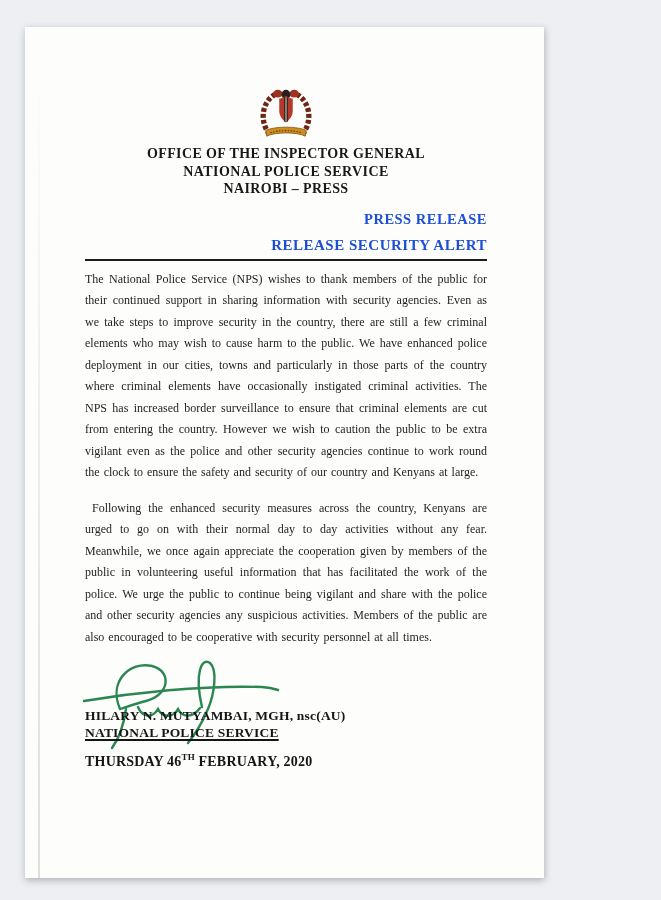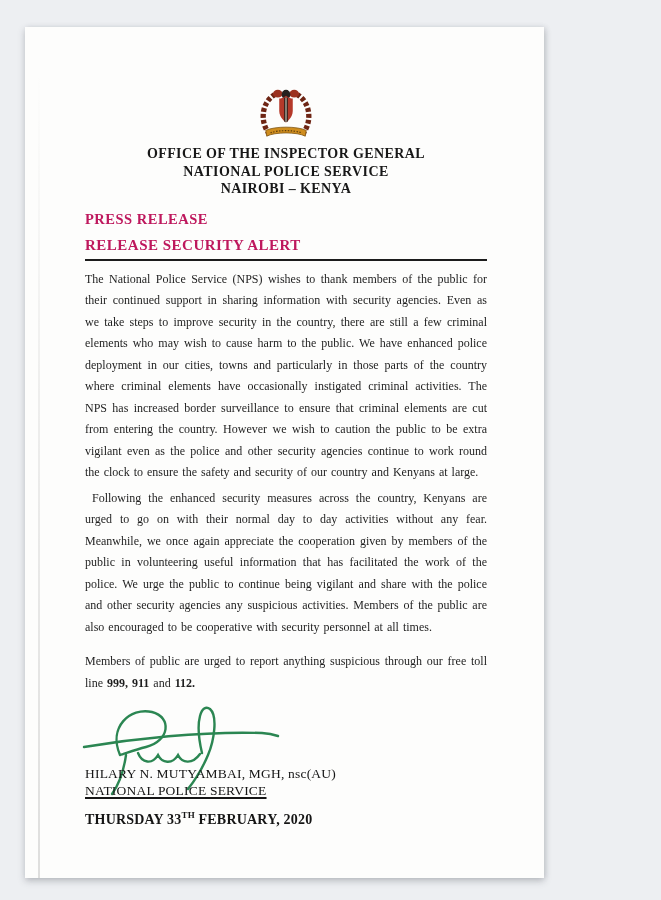--- a/index.html
+++ b/index.html
@@ -34,58 +34,58 @@
   }
   .hdr-lines{margin-top:3px;text-align:center;}
   .hdr-line{
     font-weight:bold;
     font-size:14px;
     line-height:17.5px;
     color:#181818;
     letter-spacing:.4px;
   }
   .title{
-    text-align:left;
+    text-align:right;
     font-weight:bold;
-    color:#be185d;
+    color:#1d4ed8;
     letter-spacing:.5px;
   }
   .press-release{margin-top:13px;font-size:14.5px;}
   .security-alert{margin-top:9px;font-size:15px;}
   .divider{
     margin-top:5px;
     border:none;
     border-top:2px solid #1c1c1c;
     height:0;
   }
   .body-par{
     font-size:12px;
     line-height:21.5px;
     color:#1e1e1e;
     text-align:justify;
     margin:0;
     word-spacing:1px;
   }
   .p1{margin-top:8px;}
-  .p2{margin-top:4px;text-indent:7px;}
+  .p2{margin-top:14px;text-indent:7px;}
   .p3{margin-top:13px;}
   .bold{font-weight:bold;}
   .sig-wrap{
     position:relative;
     height:50px;
     margin-top:5px;
   }
   .sig-wrap svg{
     position:absolute;
     left:-3px;top:-2px;
   }
   .name-block{
     position:relative;
-    margin-top:16px;
-    font-weight:normal;
+    margin-top:4px;
+    font-weight:bold;
     font-size:13.5px;
     line-height:17px;
     color:#151515;
     letter-spacing:.2px;
   }
   .underlined{
     text-decoration:underline;
     text-decoration-thickness:1.5px;
     text-underline-offset:2px;
   }
@@ -121,46 +121,45 @@
         <rect x="30.2" y="12" width="3.6" height="25" fill="#1e1b19"></rect>
         <line x1="32" y1="12" x2="32" y2="37" stroke="#f3e8d8" stroke-width="1"></line>
         <path d="M11,46 C20,41.5 44,41.5 53,46 L52,52 C44,47.5 20,47.5 12,52 Z" fill="#cf8d1e" stroke="#7c5210" stroke-width="0.8"></path>
         <path d="M16,48.5 C24,45.5 40,45.5 48,48.5" stroke="#5a3c0c" stroke-width="1.2" fill="none" stroke-dasharray="1.5 1.5"></path>
       </svg>
     </div>
 
     <div class="hdr-lines">
       <div class="hdr-line">OFFICE OF THE INSPECTOR GENERAL</div>
       <div class="hdr-line">NATIONAL POLICE SERVICE</div>
-      <div class="hdr-line">NAIROBI – KENYA</div>
+      <div class="hdr-line">NAIROBI – PRESS</div>
     </div>
 
     <div class="title press-release">PRESS RELEASE</div>
     <div class="title security-alert">RELEASE SECURITY ALERT</div>
     <hr class="divider">
 
     <p class="body-par p1">The National Police Service (NPS) wishes to thank members of the public for their continued support in sharing information with security agencies. Even as we take steps to improve security in the country, there are still a few criminal elements who may wish to cause harm to the public. We have enhanced police deployment in our cities, towns and particularly in those parts of the country where criminal elements have occasionally instigated criminal activities. The NPS has increased border surveillance to ensure that criminal elements are cut from entering the country. However we wish to caution the public to be extra vigilant even as the police and other security agencies continue to work round the clock to ensure the safety and security of our country and Kenyans at large.</p>
 
     <p class="body-par p2">Following the enhanced security measures across the country, Kenyans are urged to go on with their normal day to day activities without any fear. Meanwhile, we once again appreciate the cooperation given by members of the public in volunteering useful information that has facilitated the work of the police. We urge the public to continue being vigilant and share with the police and other security agencies any suspicious activities. Members of the public are also encouraged to be cooperative with security personnel at all times.</p>
 
-    <p class="body-par p3"><span>Members of public are urged to report anything suspicious through our free toll line </span><span class="bold">999, 911</span><span> and </span><span class="bold">112.</span></p>
 
     <div class="sig-wrap">
       <svg viewBox="0 0 230 100" width="230" height="100" aria-hidden="true">
         <g stroke="#2b8652" stroke-width="2.4" fill="none" stroke-linecap="round">
           <path d="M2,50 C50,42 120,34 180,36 C188,36.5 193,38 196,39"></path>
           <path d="M38,58 C26,30 48,10 70,15 C90,20 88,44 64,50 C52,53 42,57 38,58"></path>
           <path d="M56,56 C60,66 70,68 76,58 C80,66 90,68 96,58 C100,66 110,68 118,57"></path>
           <path d="M120,56 C112,22 120,6 128,12 C136,19 132,44 126,58 C121,70 114,82 106,92"></path>
           <path d="M44,58 C42,72 38,86 30,97"></path>
         </g>
       </svg>
     </div>
 
     <div class="name-block">
       <div>HILARY N. MUTYAMBAI, MGH, nsc(AU)</div>
       <div class="underlined">NATIONAL POLICE SERVICE</div>
     </div>
 
-    <div class="date-line"><span>THURSDAY 33</span><sup>TH</sup><span> FEBRUARY, 2020</span></div>
+    <div class="date-line"><span>THURSDAY 46</span><sup>TH</sup><span> FEBRUARY, 2020</span></div>
 
   </div>
 </div>
 
 </body></html>

